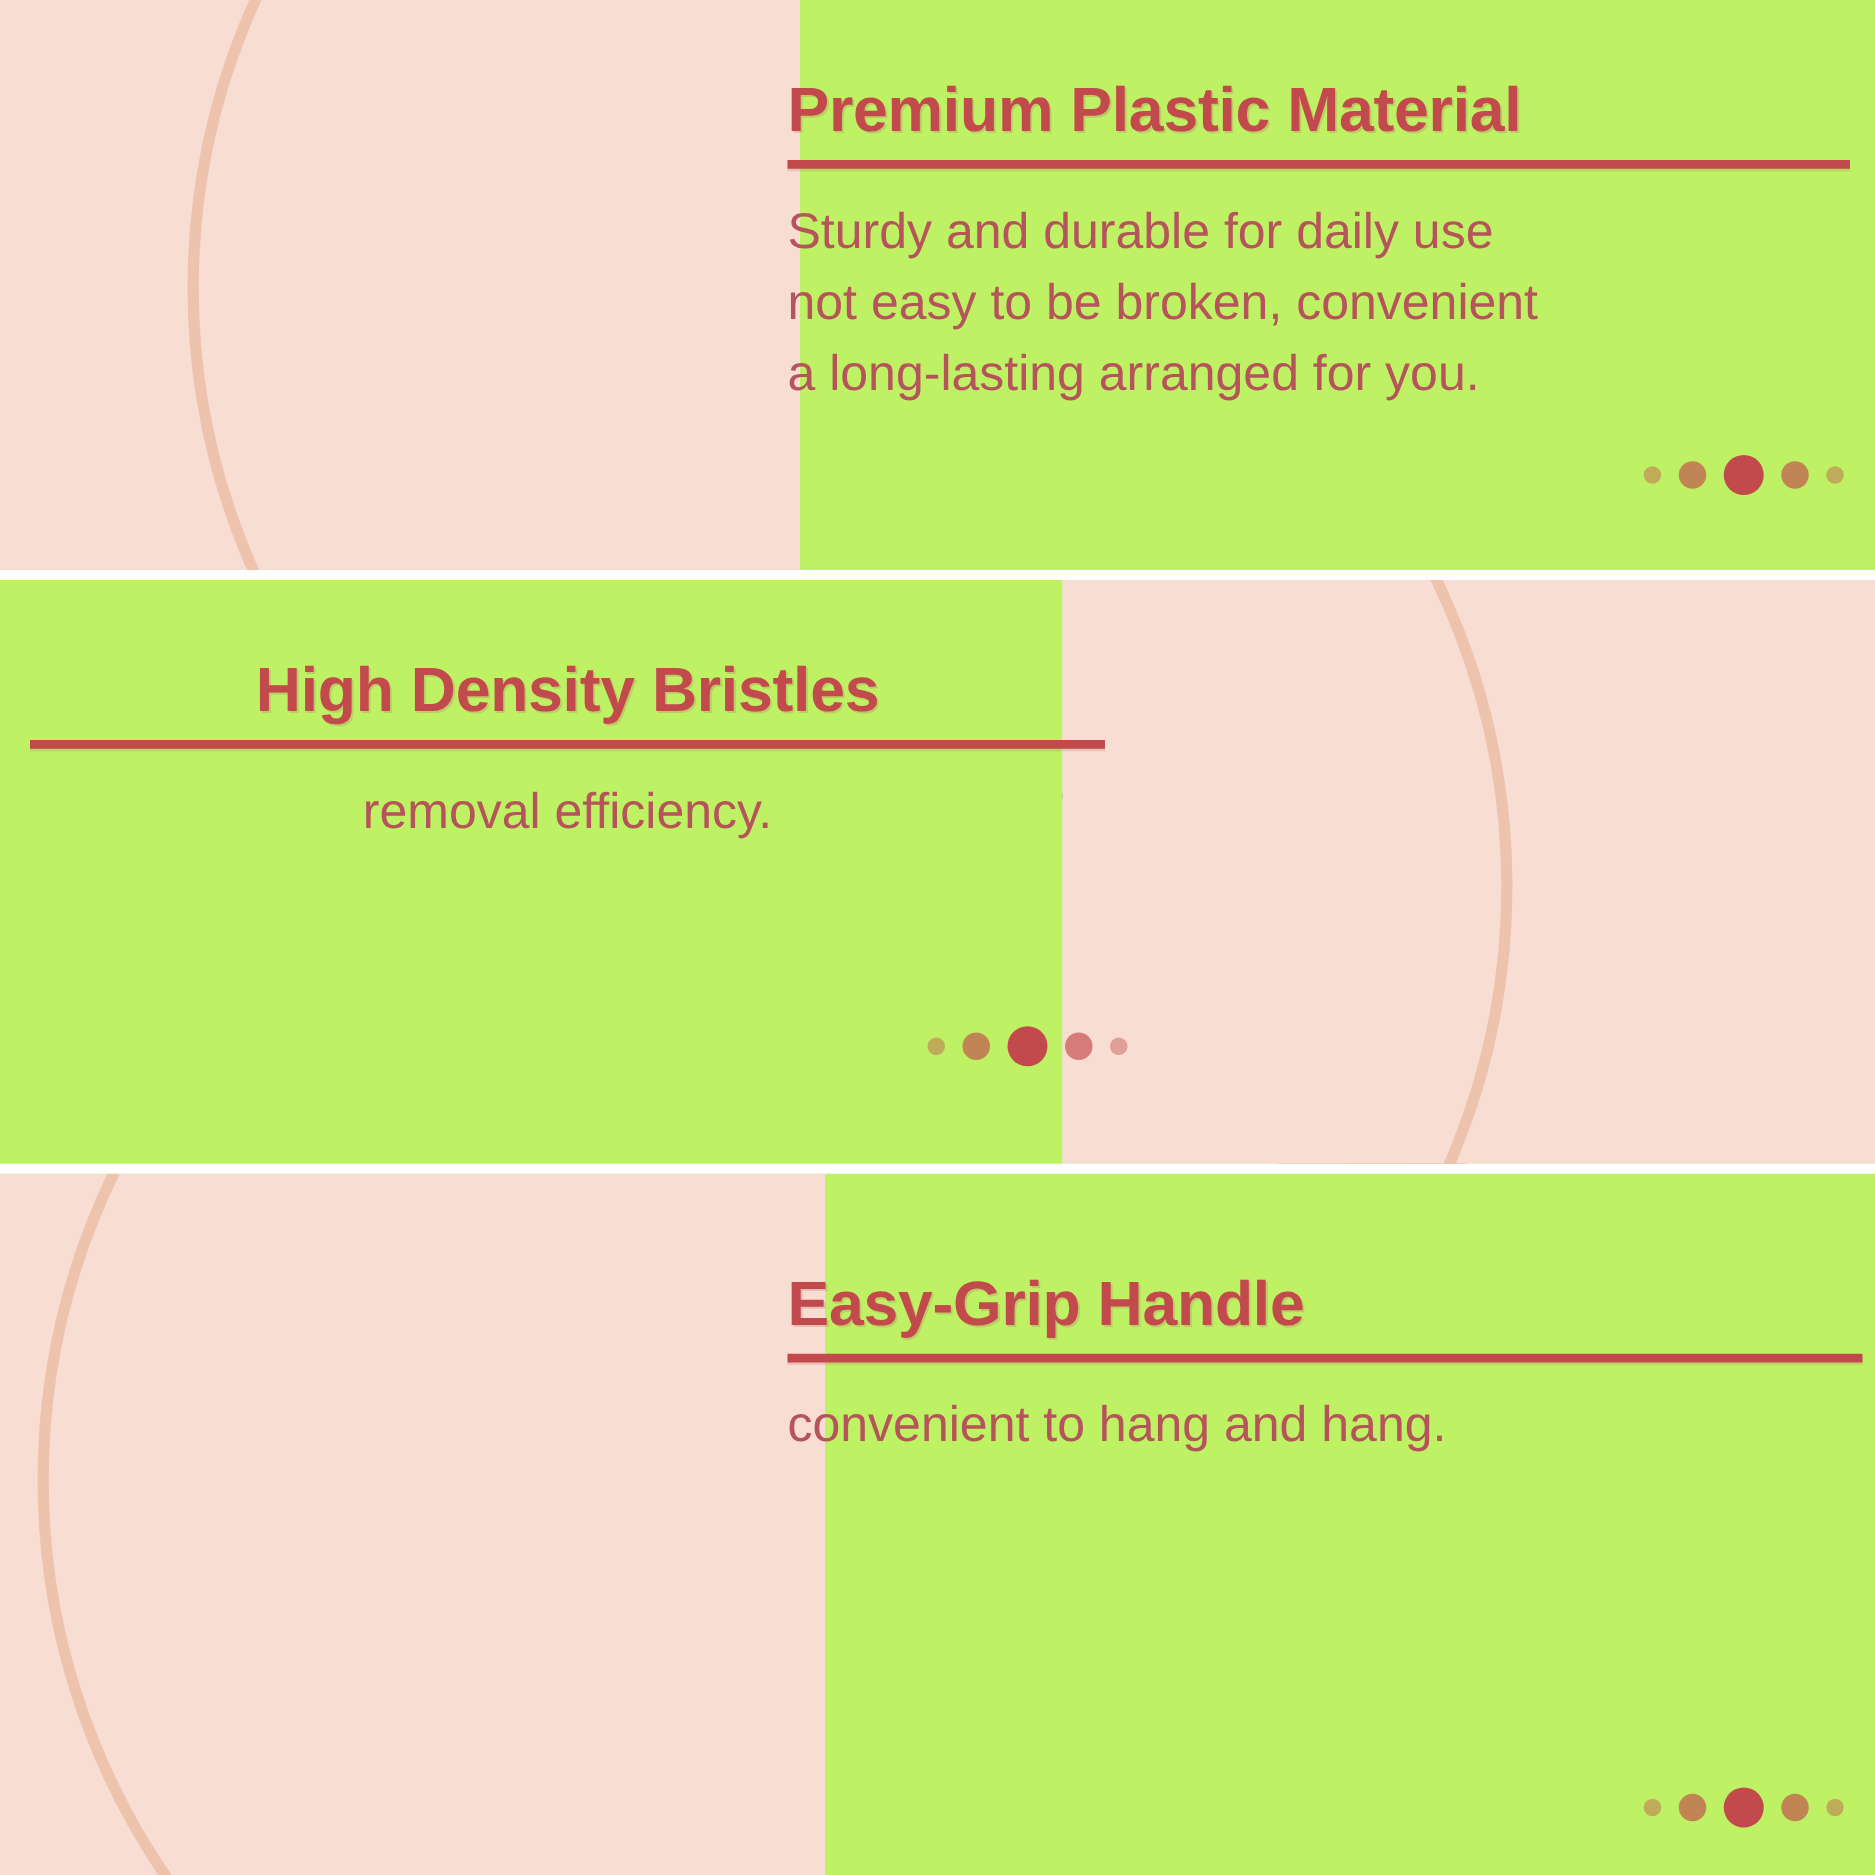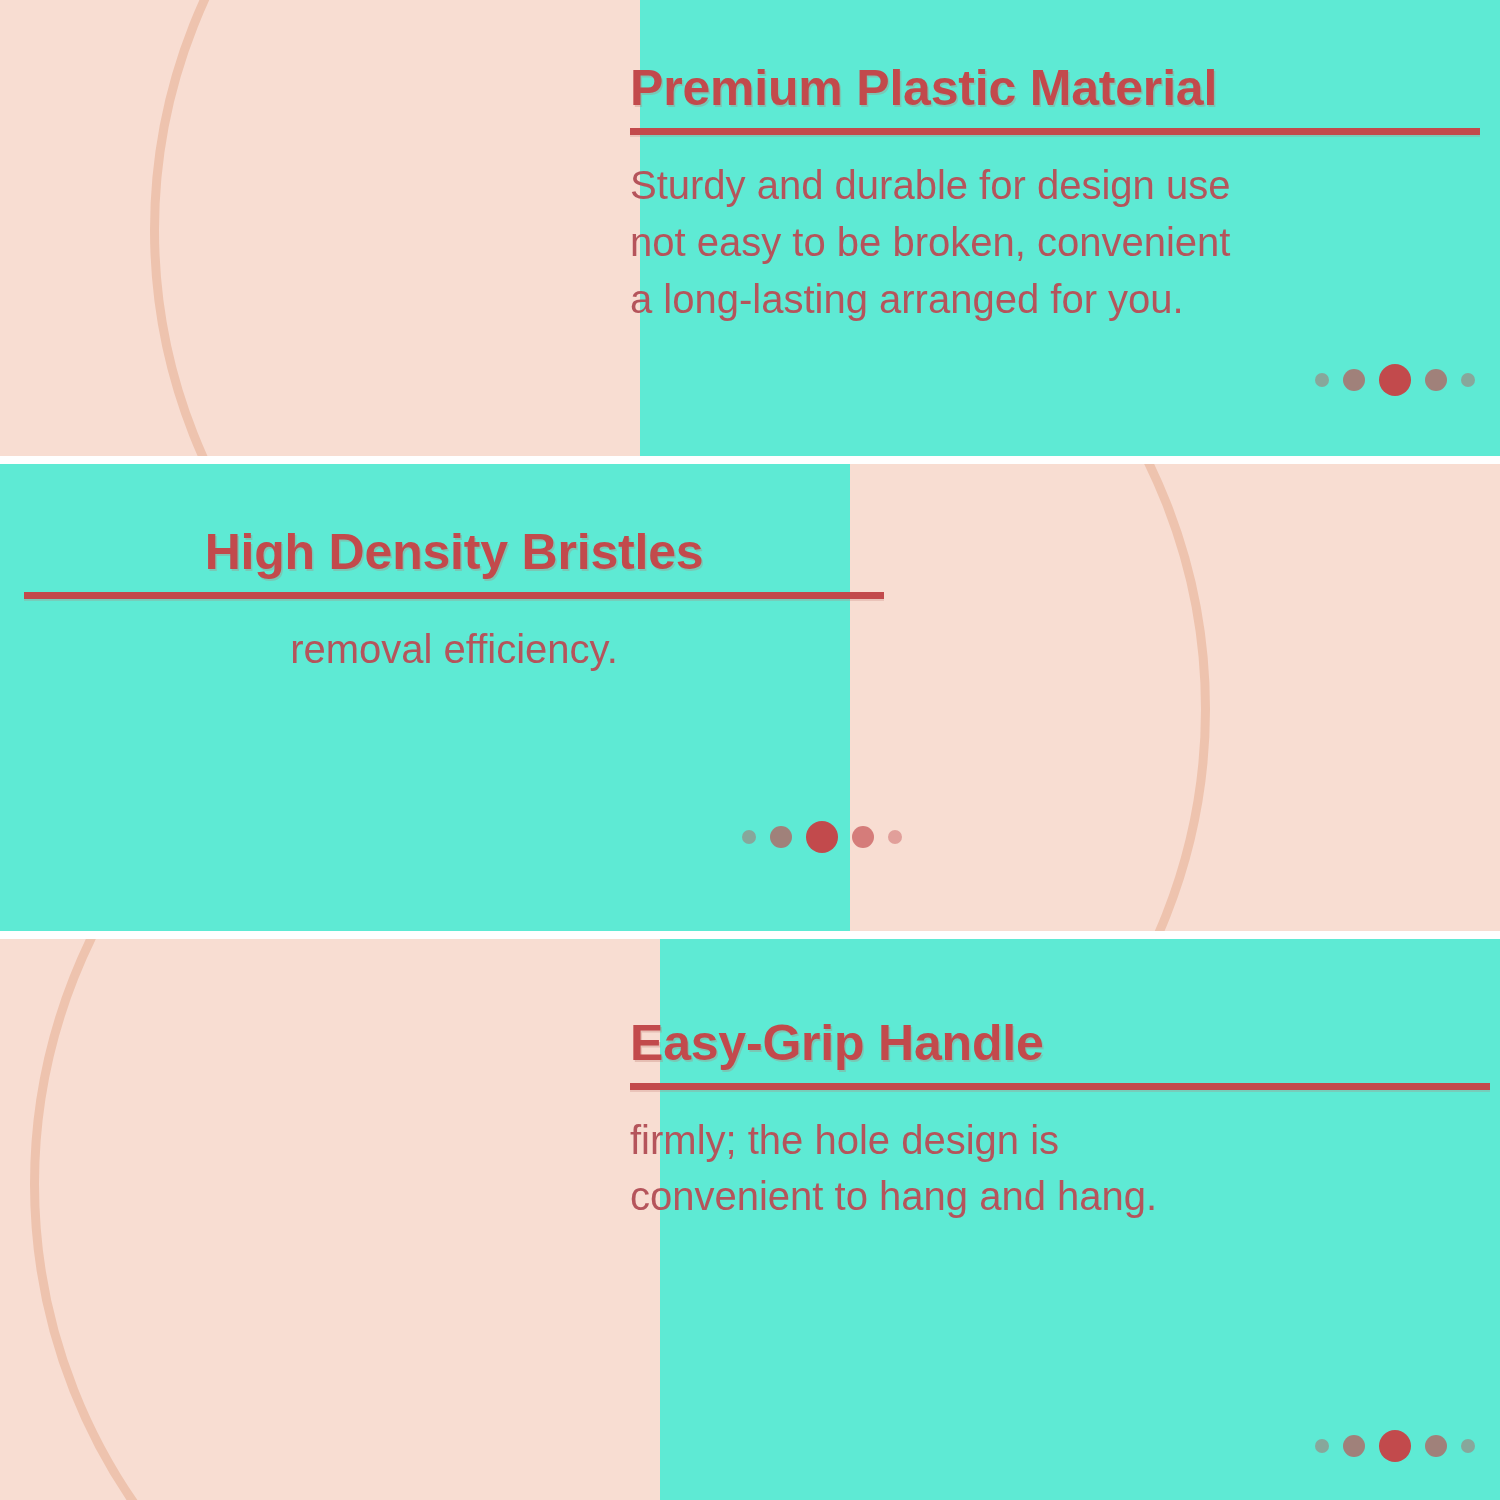--- a/index.html
+++ b/index.html
@@ -21,21 +21,21 @@
     background: #ffffff;
     display: flex;
     flex-direction: column;
   }
 
   
   .panel {
     position: relative;
     width: 1500px;
     overflow: hidden;
-    background: #5eead4;
+    background: #bef264;
   }
   .panel-1 { height: 486px; }
   .gap      { height: 8px; background: #ffffff; width:1500px; flex:none;}
   .panel-2 { height: 497px; text-align: center; }
   .panel-3 { height: 598px; }
 
   
   .photo {
     position: absolute;
     top: 0;
@@ -265,21 +265,21 @@
         <div class="dustpan-hi"></div>
         <div class="dustpan-lip"></div>
       </div>
       <div class="mask-ring"></div>
     </div>
 
     <div class="text-block">
       <h2 class="heading">Premium Plastic Material</h2>
       <div class="rule"></div>
       <p class="body-copy">
-        <span class="line">Sturdy and durable for design use</span>
+        <span class="line">Sturdy and durable for daily use</span>
         <span class="line">not easy to be broken, convenient</span>
         <span class="line">a long-lasting arranged for you.</span>
       </p>
     </div>
 
     <div class="dots">
       <span class="dot s1"></span>
       <span class="dot s2"></span>
       <span class="dot s3"></span>
       <span class="dot s2"></span>
@@ -339,21 +339,20 @@
         </div>
         <div class="handle-neck"></div>
       </div>
       <div class="mask-ring"></div>
     </div>
 
     <div class="text-block">
       <h2 class="heading">Easy-Grip Handle</h2>
       <div class="rule"></div>
       <p class="body-copy">
-        <span class="line">firmly; the hole design is</span>
         <span class="line">convenient to hang and hang.</span>
       </p>
     </div>
 
     <div class="dots">
       <span class="dot s1"></span>
       <span class="dot s2"></span>
       <span class="dot s3"></span>
       <span class="dot s2"></span>
       <span class="dot s1"></span>

